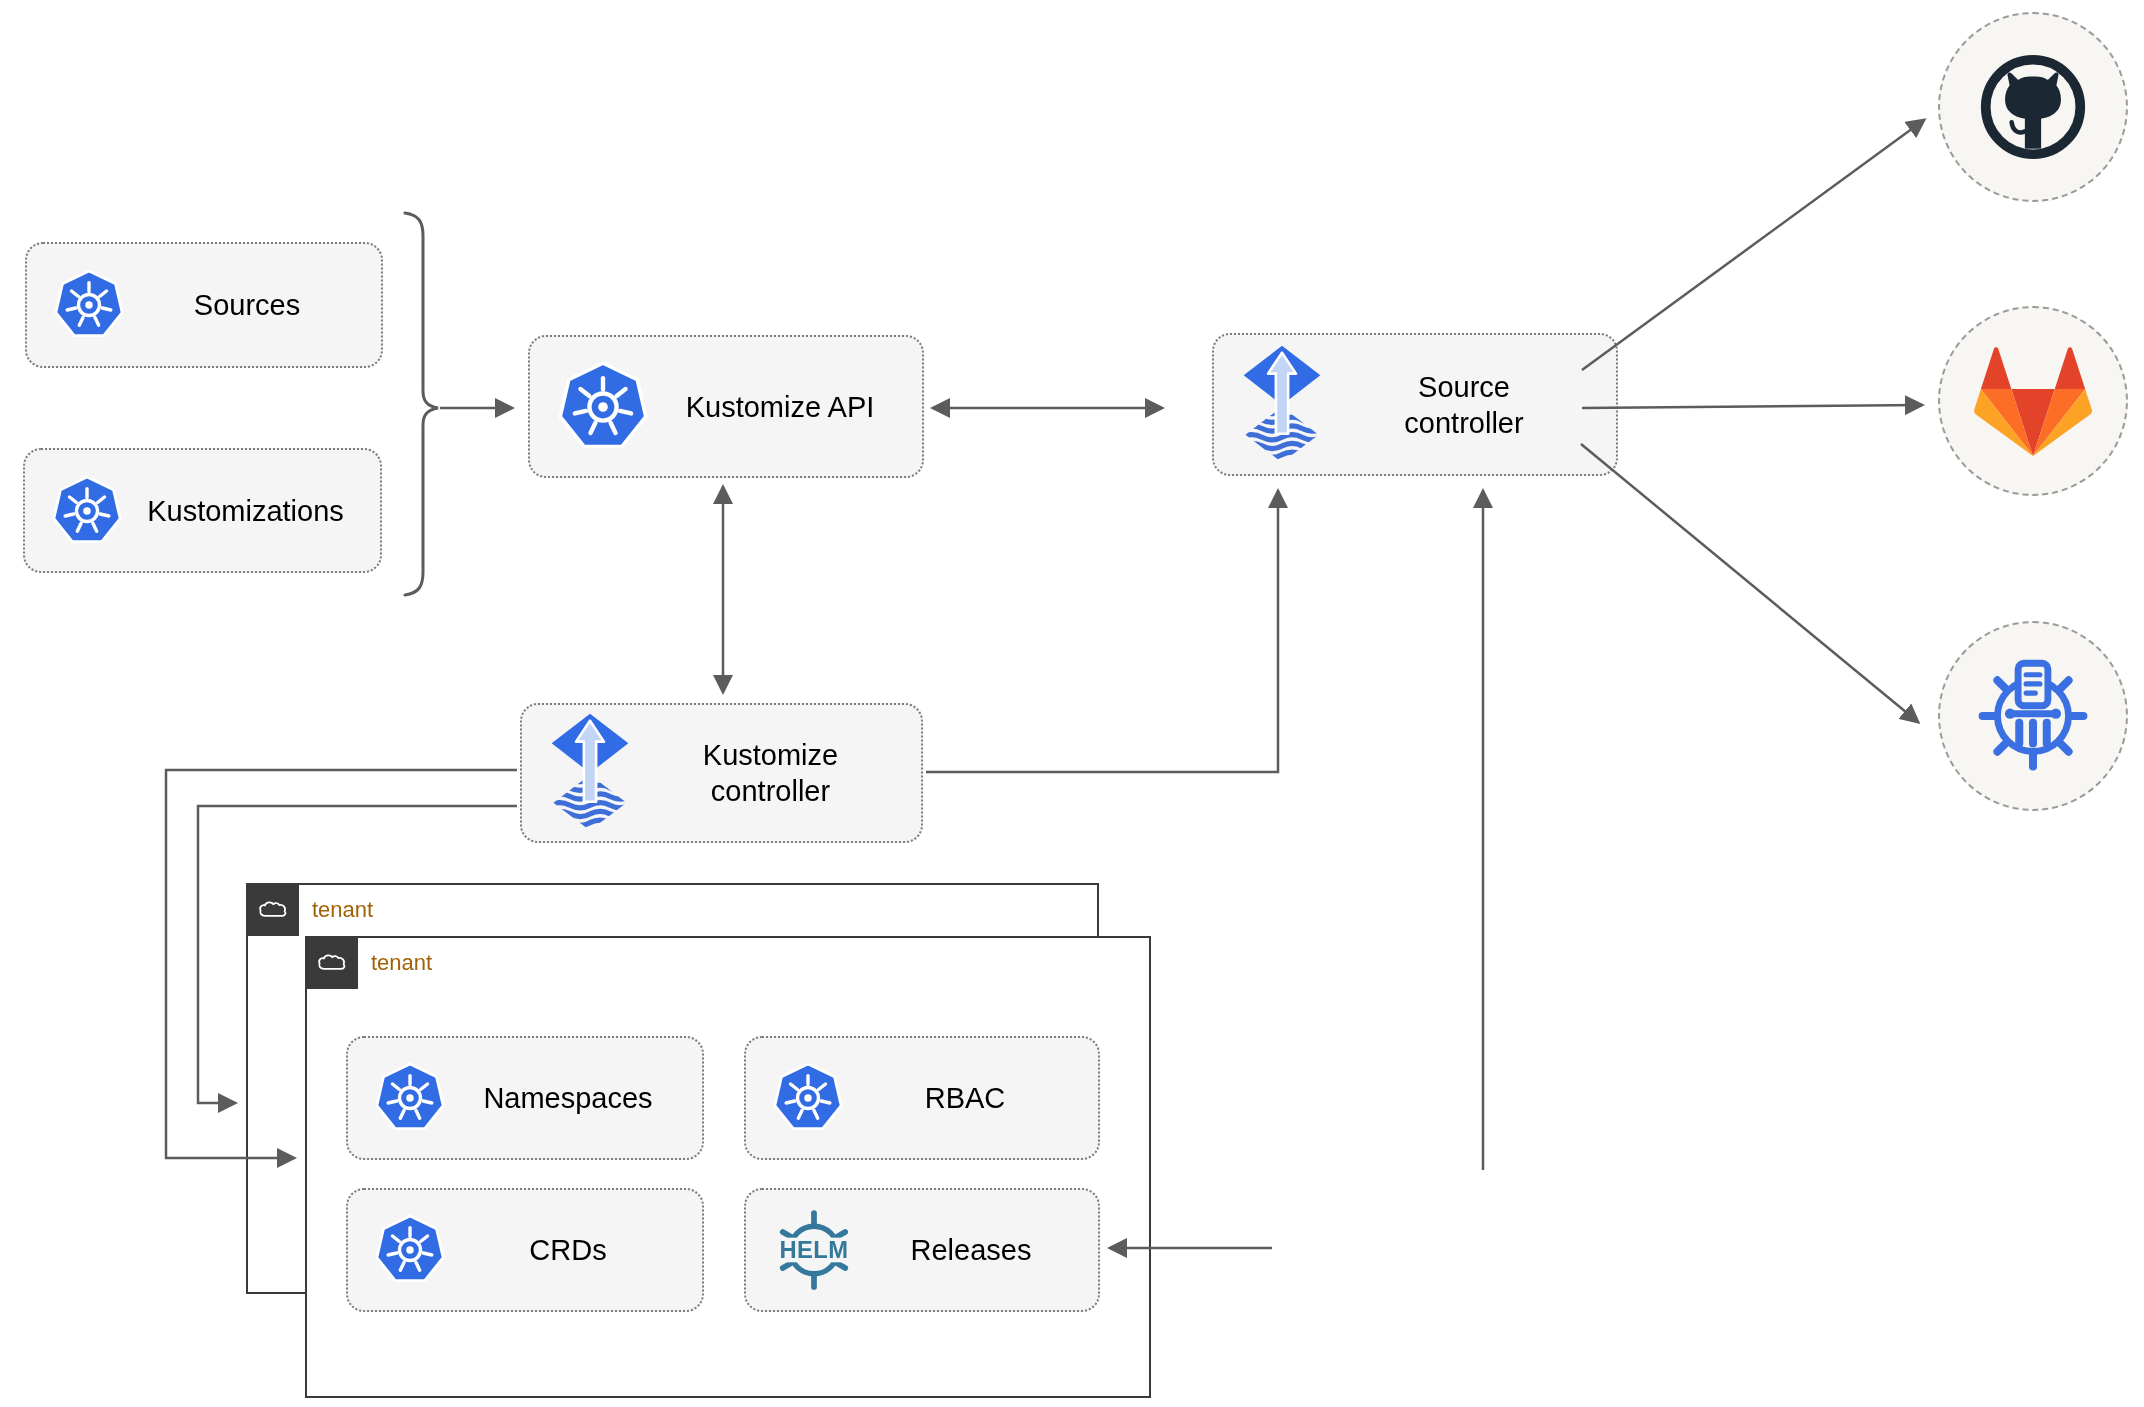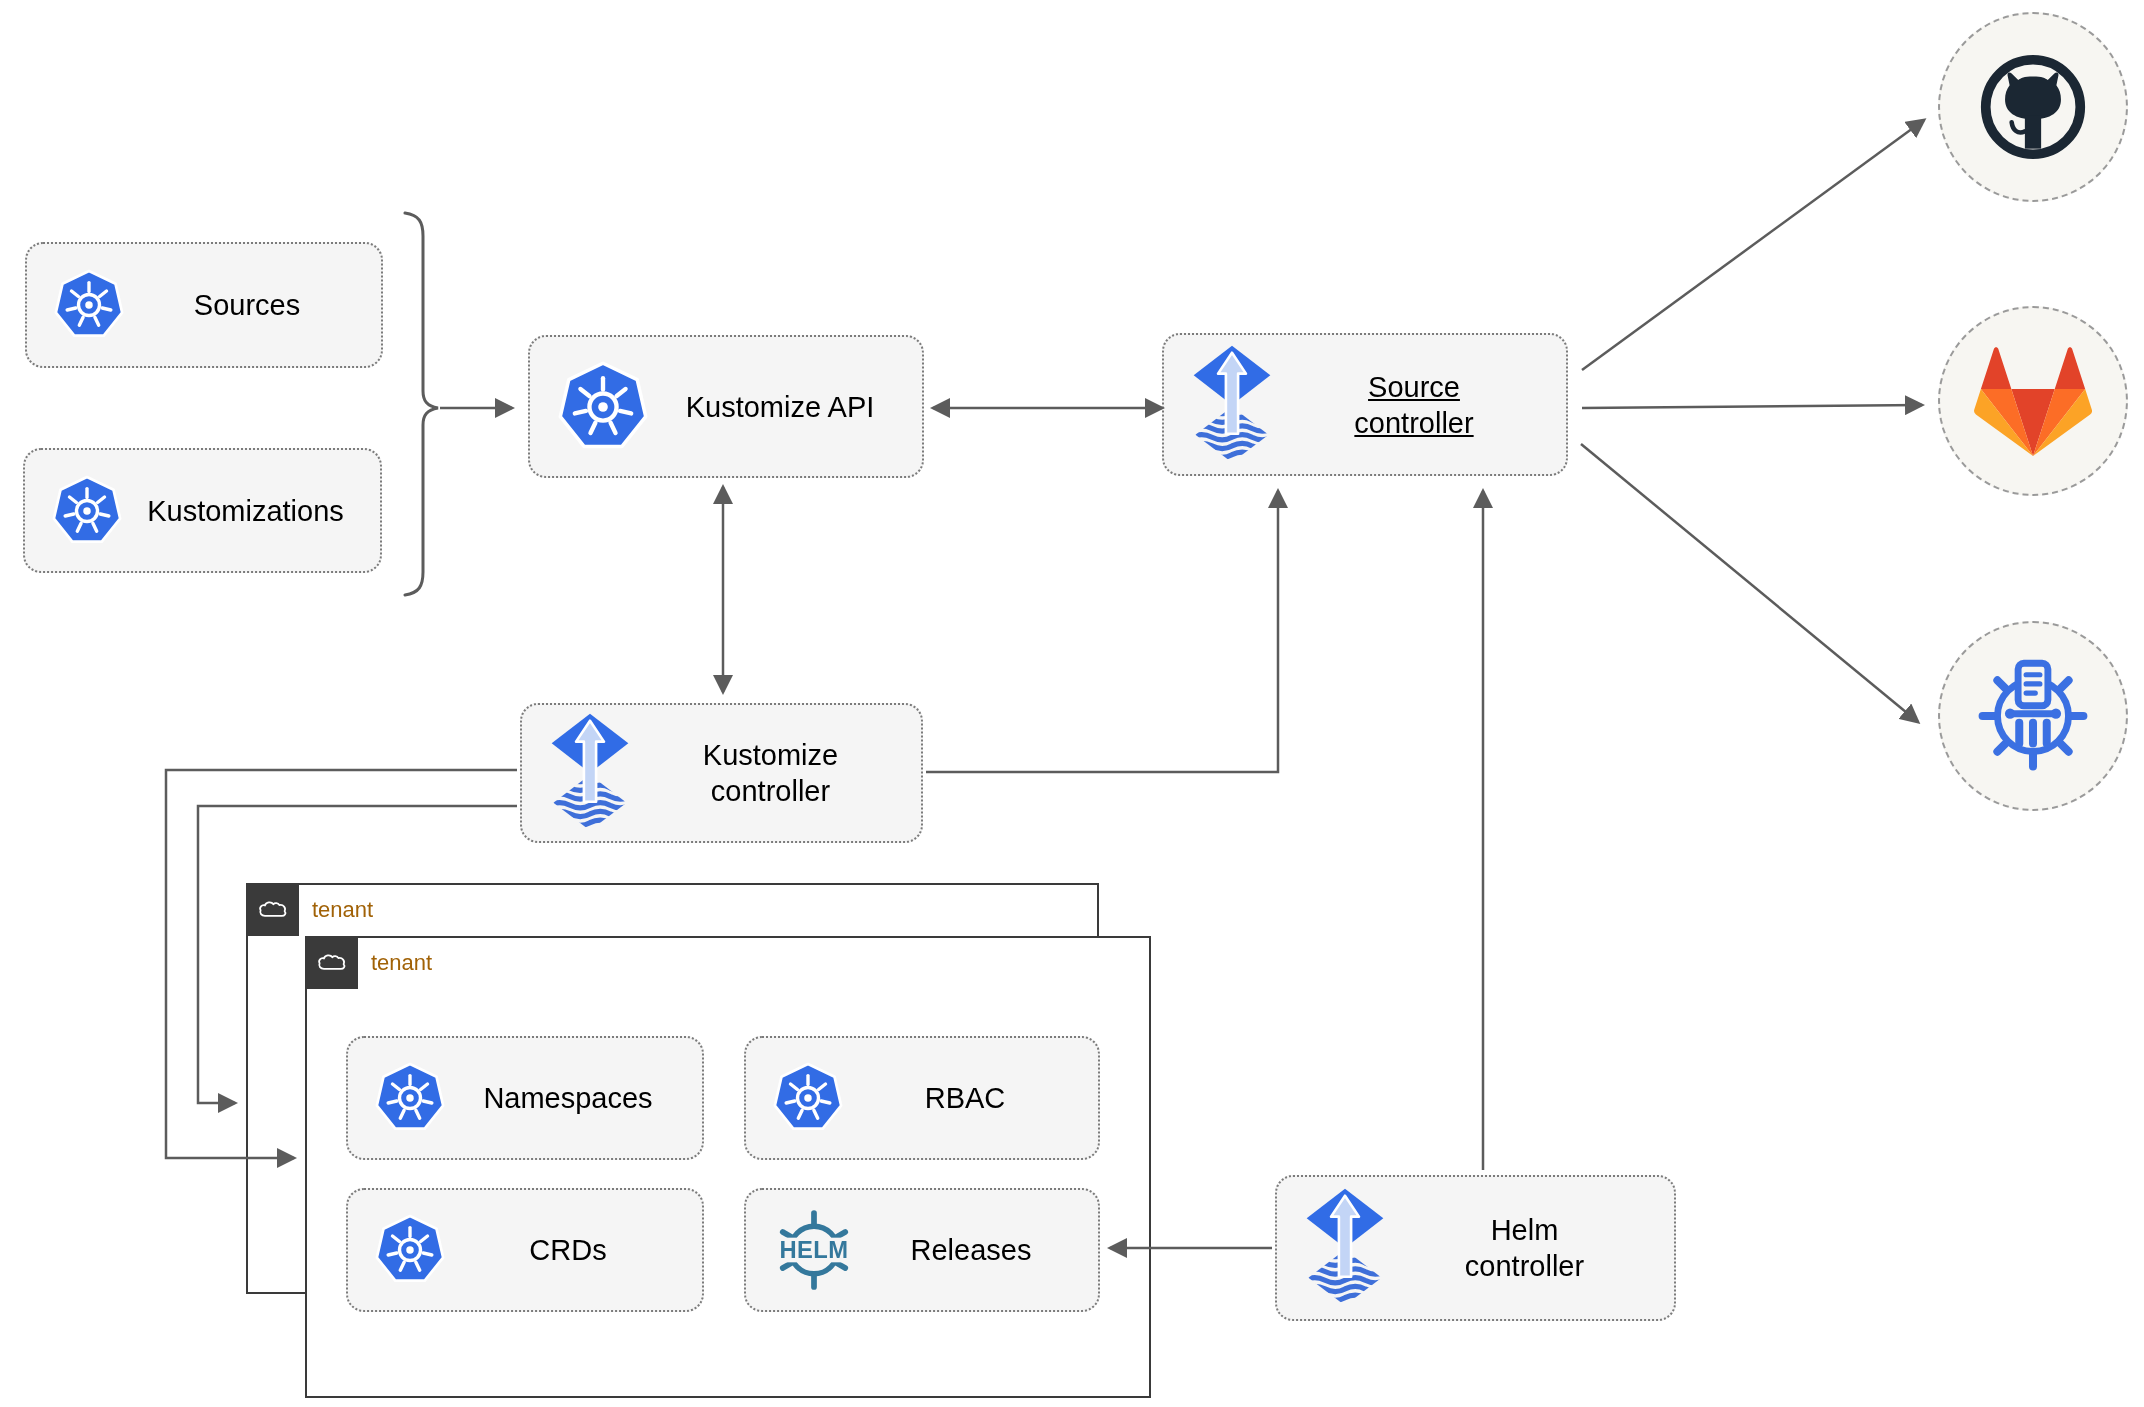--- a/index.html
+++ b/index.html
@@ -229,21 +229,21 @@
     <span class="nicon">
       <svg width="98" height="98">
           <use href="#sym-k8s"></use>
         </svg>
       </span>
     <span class="label">
         <span class="label-text">Kustomize API</span>
       </span>
   </div>
 
-  <div class="node two-line" style="left:1162px;top:333px;width:406px;height:143px;text-decoration:underline;">
+  <div class="node two-line" style="left:1212px;top:333px;width:406px;height:143px;">
     <span class="nicon">
       <svg width="88" height="122">
           <use href="#sym-flux"></use>
         </svg>
       </span>
     <span class="label">
         <span class="label-text">Source controller</span>
       </span>
   </div>
 
@@ -251,30 +251,20 @@
     <span class="nicon">
       <svg width="88" height="122">
           <use href="#sym-flux"></use>
         </svg>
       </span>
     <span class="label">
         <span class="label-text">Kustomize controller</span>
       </span>
   </div>
 
-  <div class="node two-line" style="left:1275px;top:1175px;width:401px;height:146px;">
-    <span class="nicon">
-      <svg width="88" height="122">
-          <use href="#sym-flux"></use>
-        </svg>
-      </span>
-    <span class="label">
-        <span class="label-text">Helm controller</span>
-      </span>
-  </div>
 
   <div class="ext" style="left:1938px;top:12px;">
     <svg width="122" height="122">
         <use href="#sym-github"></use>
       </svg>
   </div>
   <div class="ext" style="left:1938px;top:306px;">
     <svg width="118" height="109">
         <use href="#sym-gitlab"></use>
       </svg>

